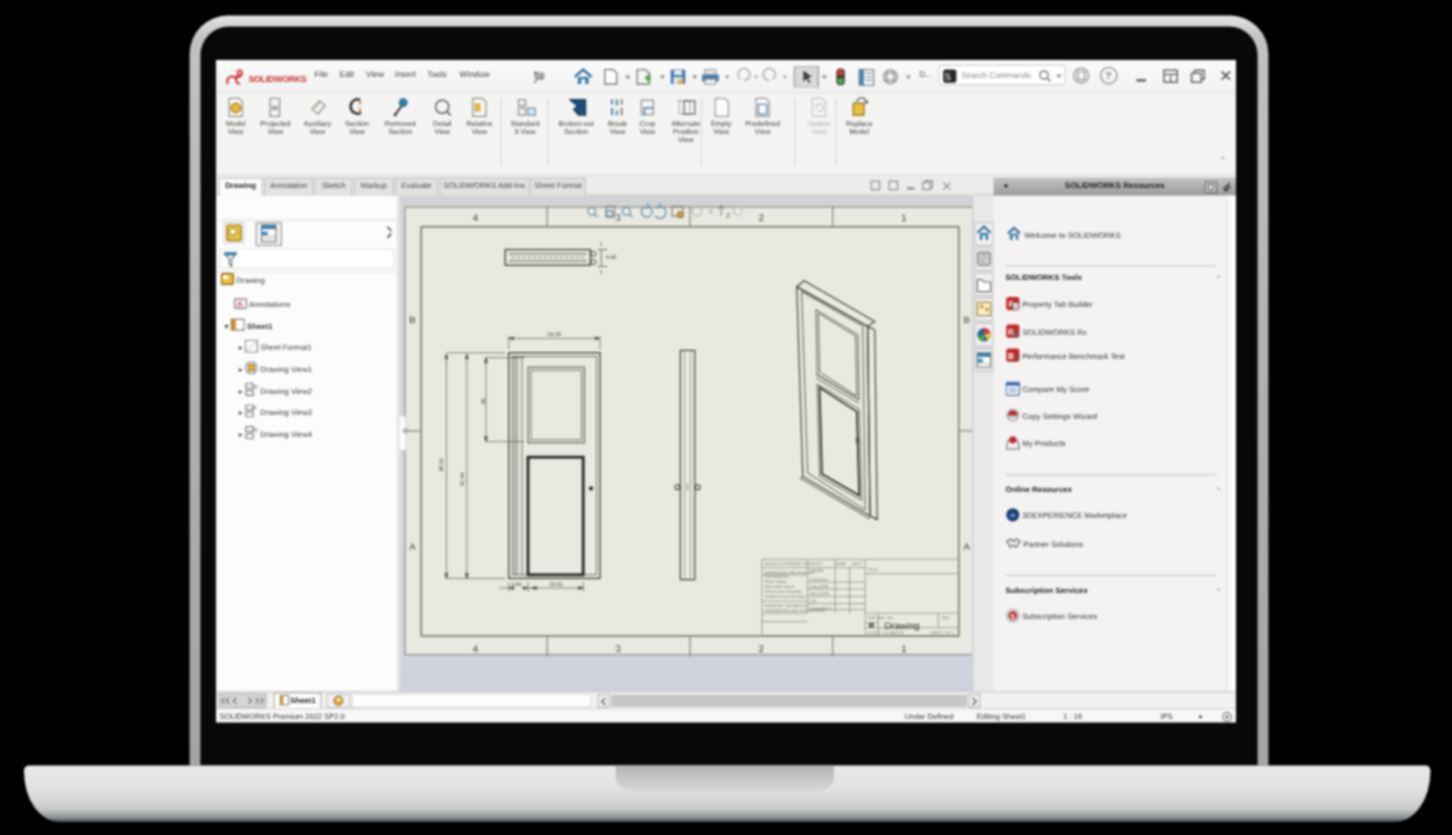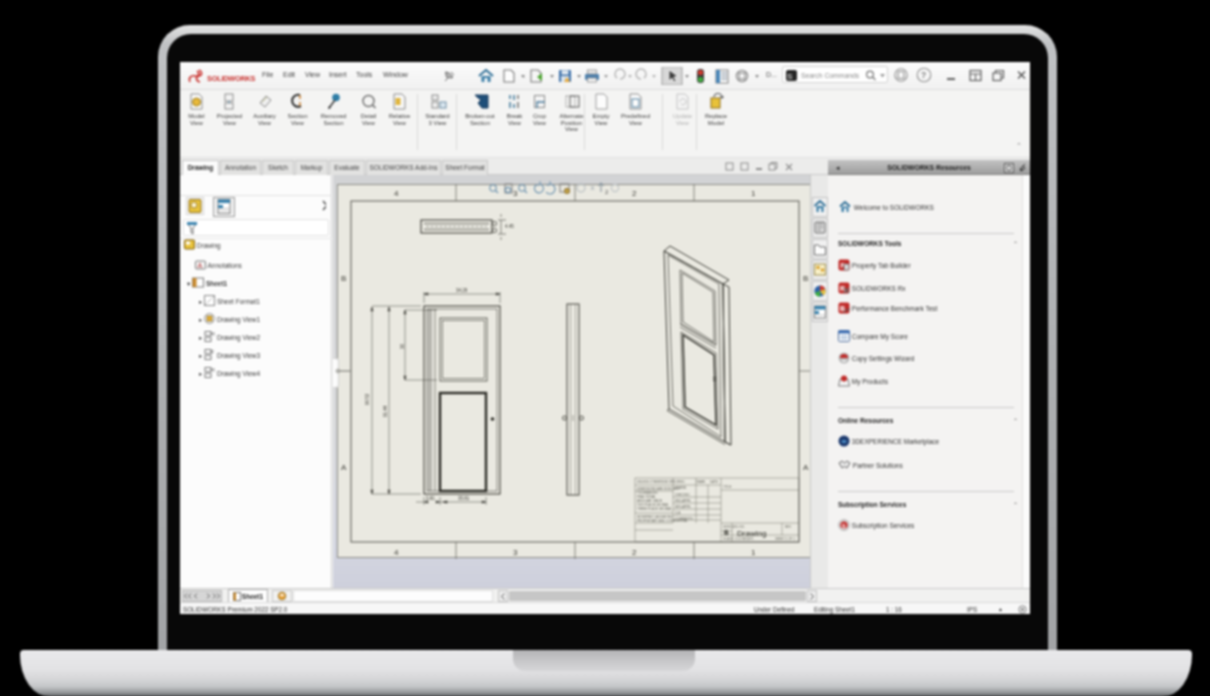--- a/index.html
+++ b/index.html
@@ -58,21 +58,21 @@
   .rphdr { font-size:6.5px; font-weight:bold; color:#222; }
   .rpdiv { height:1px; background:#c9c9c9; left:658px; width:176px; }
 
   
   #tabrow { left:0; top:526px; width:850px; height:14px; background:#f1f1f0; border-top:1px solid #c9c9c9; }
   #statusbar { left:0; top:540px; width:850px; height:12px; background:#f7f7f7; border-top:1px solid #d8d8d8;
     font-size:6.3px; color:#333; }
 </style>
 </head>
 <body>
-<div id="wrap" class="abs" style="left:0;top:12px;width:1210px;height:528px;filter:blur(0.8px)">
+<div id="wrap" class="abs" style="left:0;top:0;width:1210px;height:528px;filter:blur(0.8px)">
   <div id="lid" class="abs">
     <div id="bezel" class="abs"></div>
   </div>
   <div id="base" class="abs">
       <div id="notch" class="abs"></div>
     </div>
 
   <div id="screen" class="abs">
     <div id="titlebar" class="abs">
 

